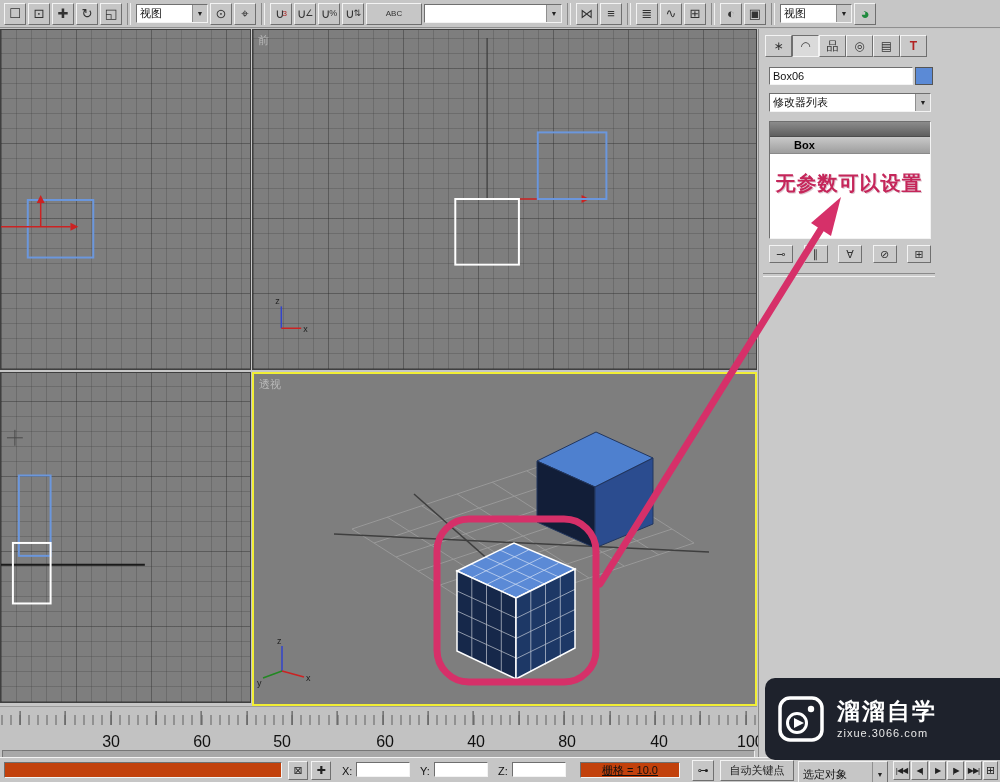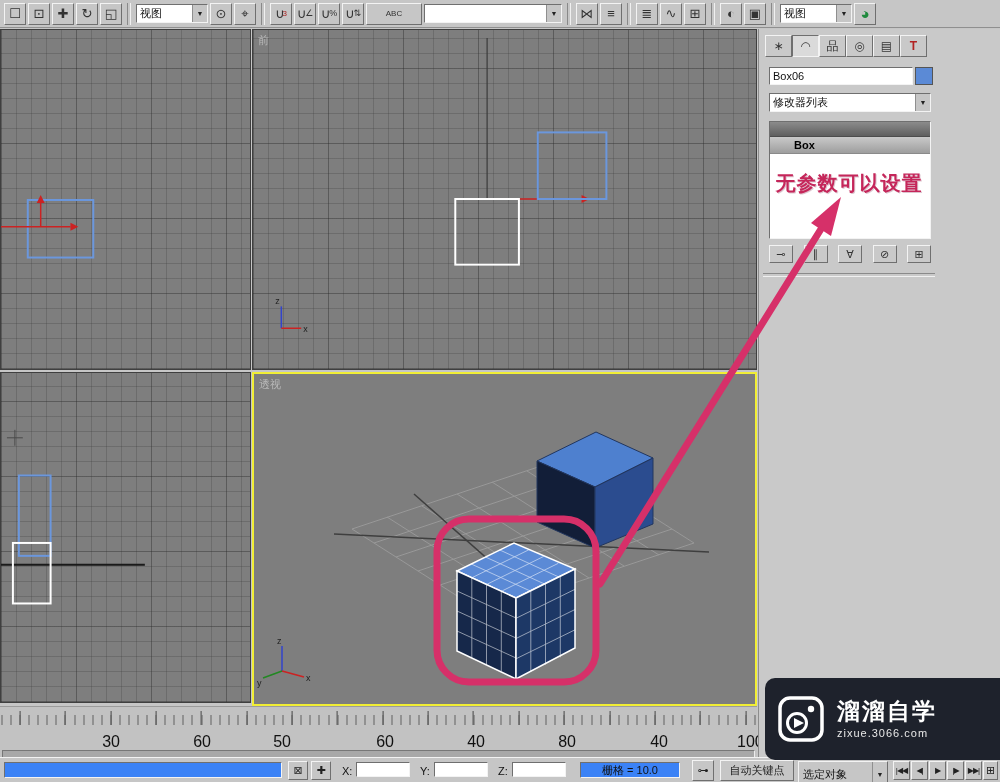--- a/index.html
+++ b/index.html
@@ -85,21 +85,21 @@
     background:repeating-linear-gradient(90deg,#606060 0 1px,transparent 1px 9.07px);
     background-position:1.5px 0;}
   .tl-num{position:absolute;top:26px;width:22px;text-align:right;font-size:16px;color:#111;margin-left:44px;}
   .tl-track{position:absolute;left:2px;top:43px;width:751px;height:6px;background:#a8a8a8;
     border:1px solid;border-color:#777 #eee #eee #777;}
 
   
   .statusbar{position:absolute;left:0;top:757px;width:1000px;height:25px;background:#c6c6c6;
     border-top:1px solid #f2f2f2;z-index:30;}
   .sb-inset{position:absolute;box-sizing:border-box;border:1px solid;
-    border-color:#6f6f6f #f3f3f3 #f3f3f3 #6f6f6f;background:#3b82f6;}
+    border-color:#6f6f6f #f3f3f3 #f3f3f3 #6f6f6f;background:#c2410c;text-decoration:underline;}
   .sb-btn{position:absolute;box-sizing:border-box;border:1px solid;
     border-color:#f3f3f3 #6f6f6f #6f6f6f #f3f3f3;background:#c6c6c6;display:flex;
     align-items:center;justify-content:center;font-size:11px;color:#222;}
   .sb-label{position:absolute;font-size:11px;color:#111;top:7px;}
   .sb-field{position:absolute;top:4px;width:54px;height:15px;box-sizing:border-box;border:1px solid;
     border-color:#6f6f6f #f3f3f3 #f3f3f3 #6f6f6f;background:#fff;font-size:10px;font-family:inherit;padding:0 2px;}
   .sb-drop{position:absolute;height:26px;box-sizing:border-box;border:1px solid;
     border-color:#f3f3f3 #6f6f6f #6f6f6f #f3f3f3;background:#c6c6c6;display:flex;align-items:center;font-size:11px;}
   .sb-drop .drop-text{flex:1;padding:0 4px;white-space:nowrap;}
   .pb-btn{font-size:8px;letter-spacing:-1px;}

